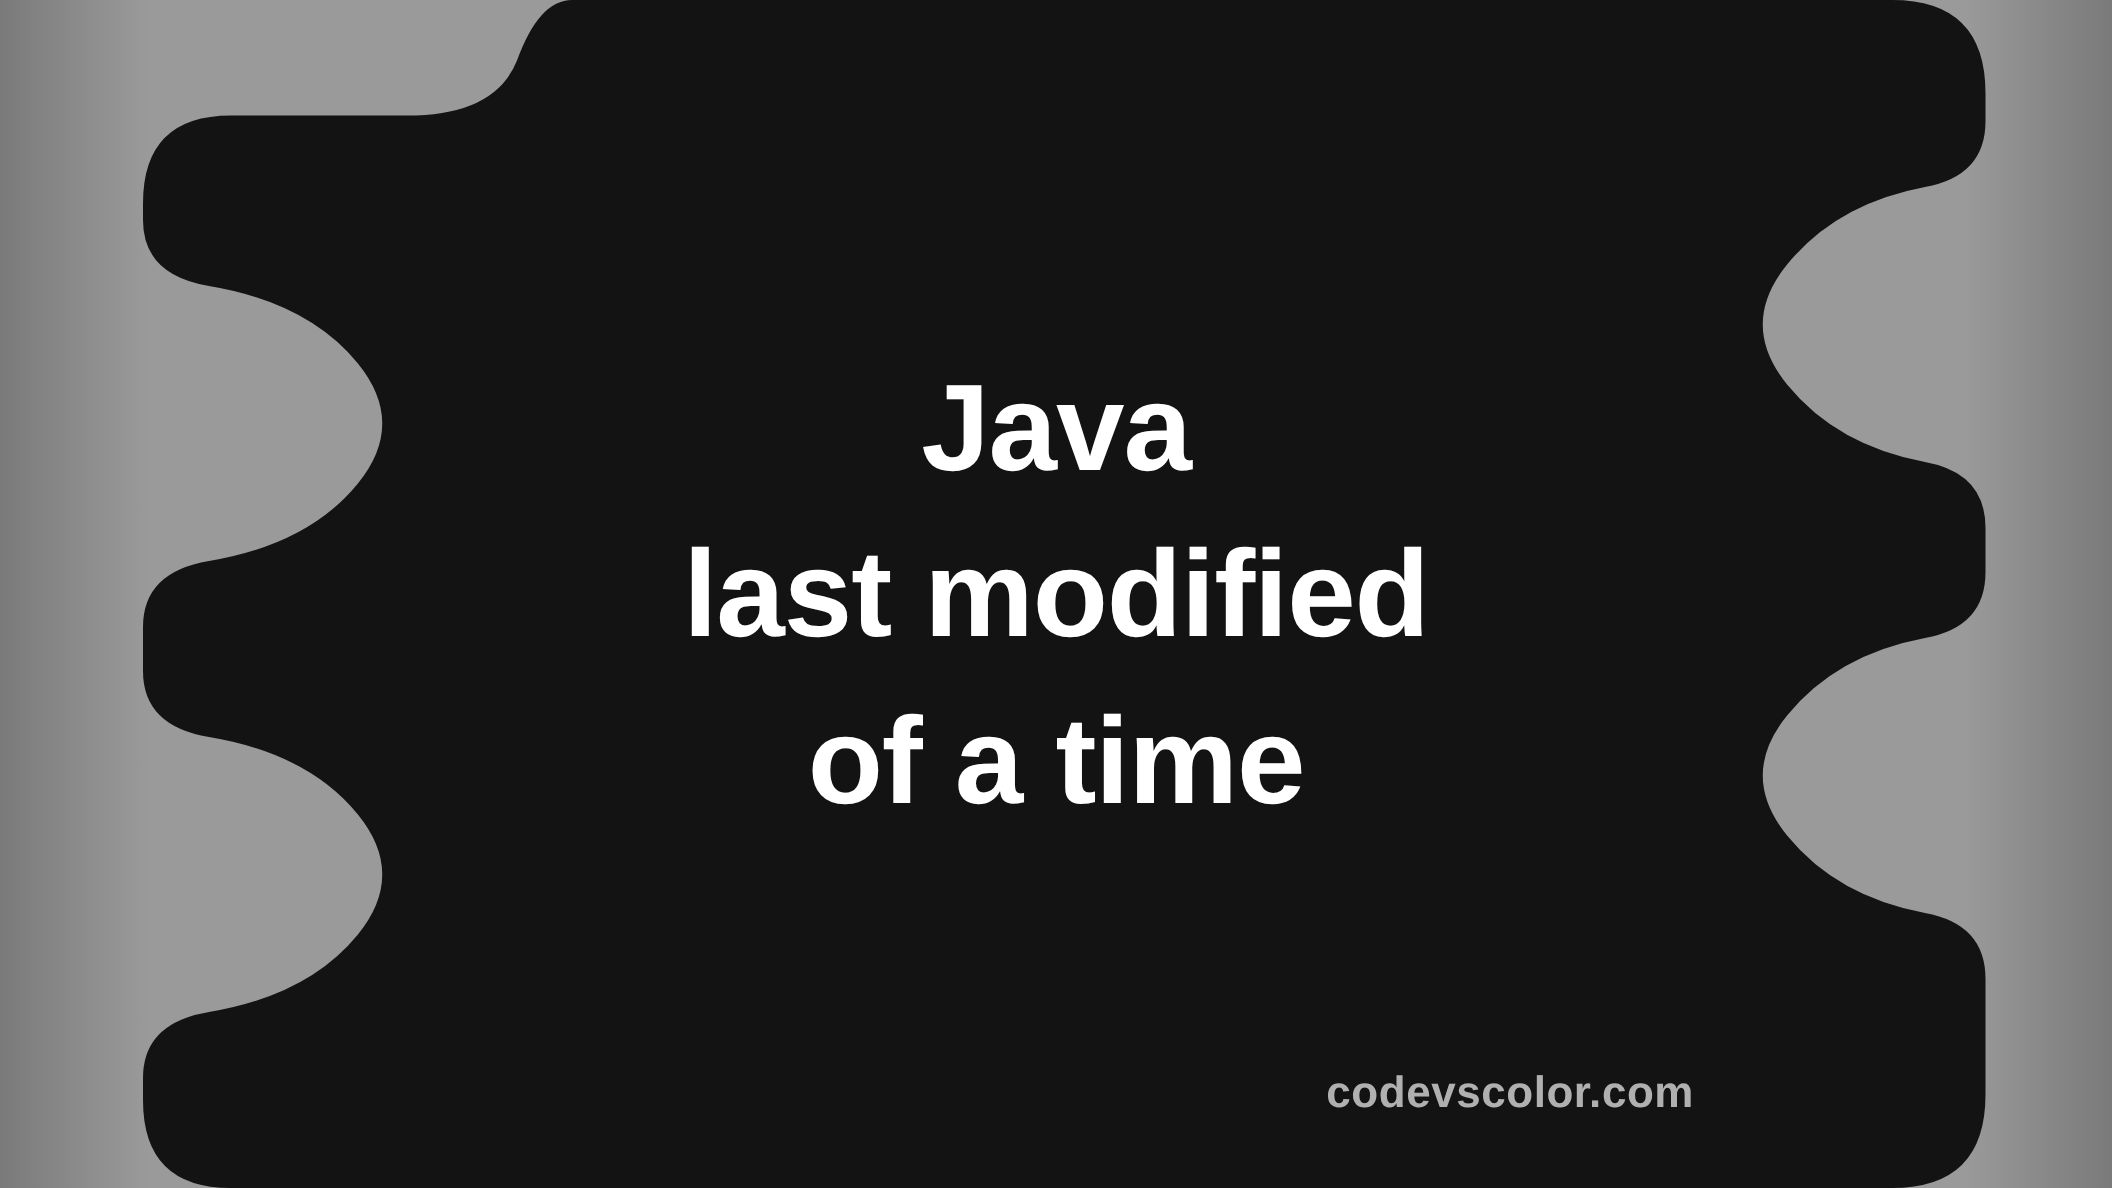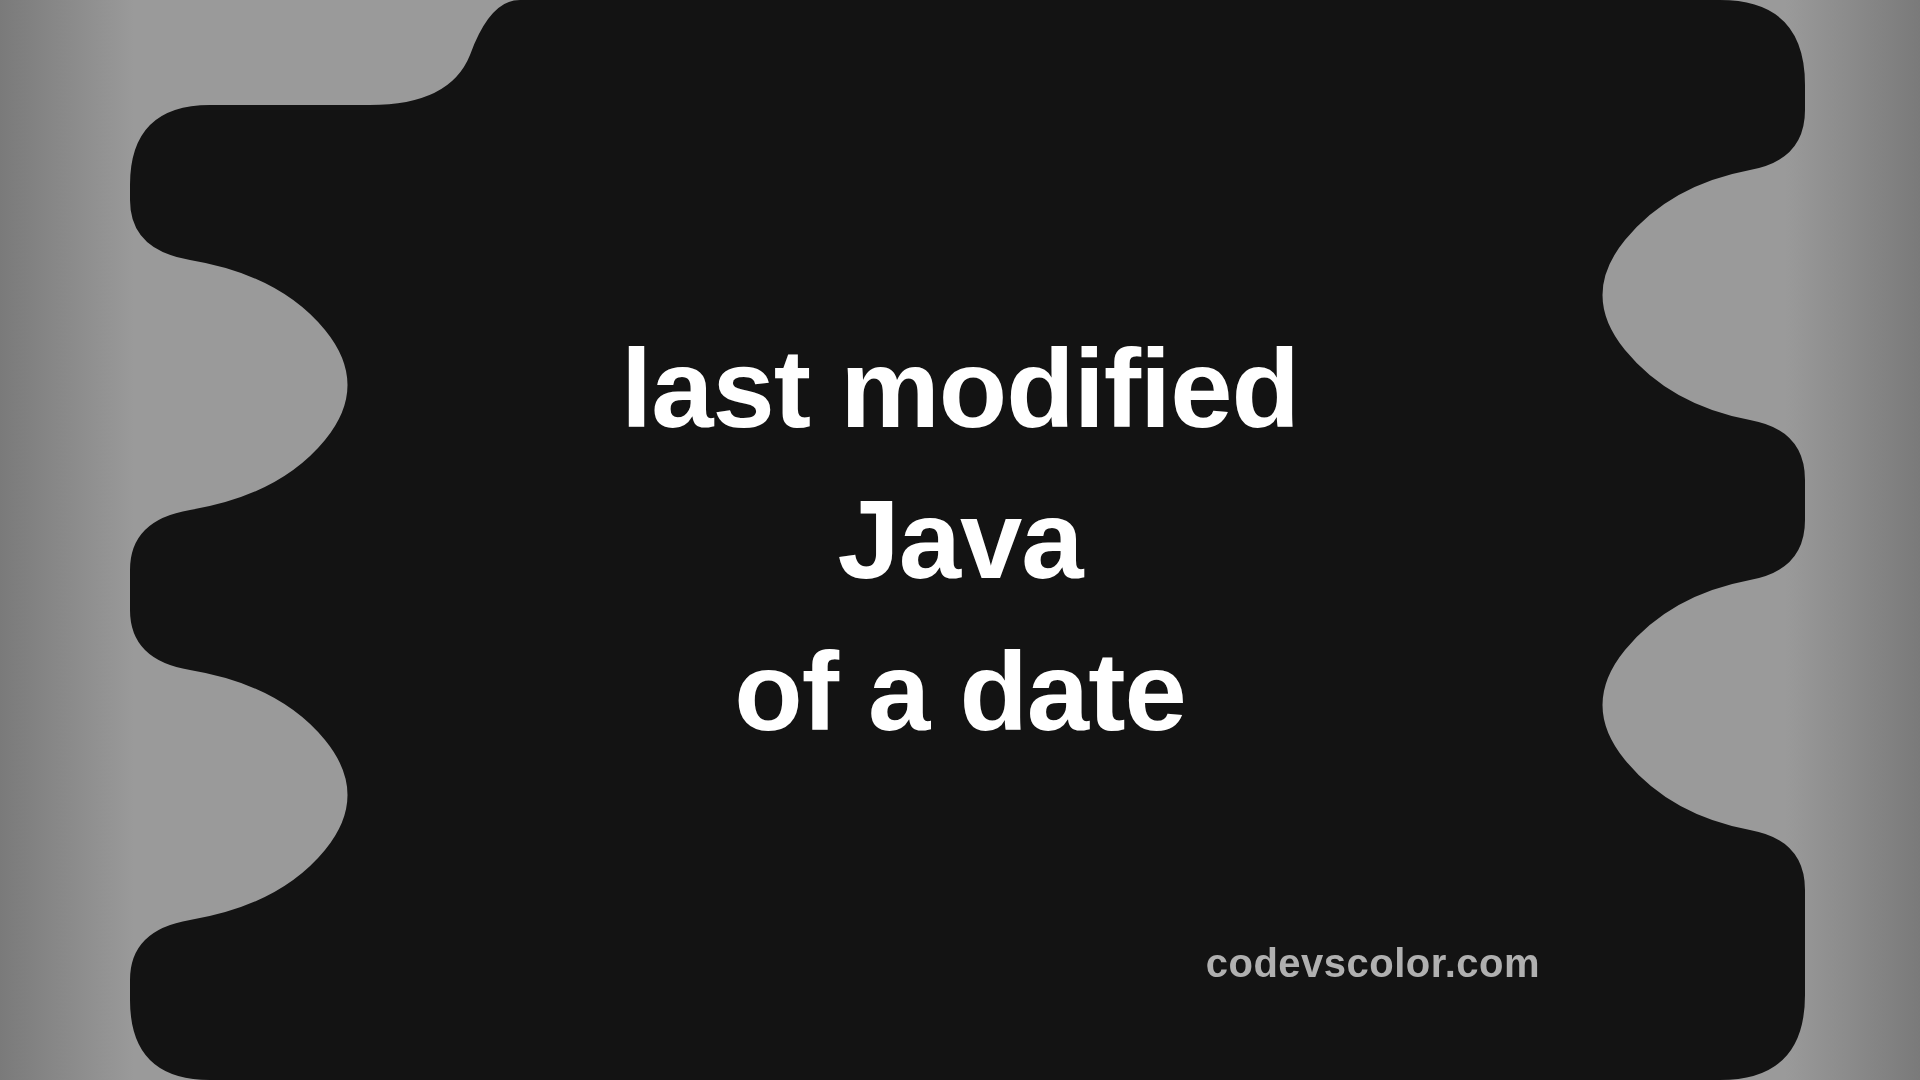--- a/index.html
+++ b/index.html
@@ -40,21 +40,21 @@
       font-weight: 700;
       text-align: center;
       line-height: 1.35;
       letter-spacing: -1px;
     }
     .title-line {
       display: block;
     }
     .watermark {
       position: absolute;
-      bottom: 94px;
+      bottom: 64px;
       right: 380px;
       color: #b0b0b0;
       font-size: 40px;
       font-weight: 600;
       z-index: 10;
       letter-spacing: 0.5px;
       margin-top: 32px;
     }
   </style>
 </head>
@@ -99,19 +99,19 @@
       L 370 105
       Q 450 105 470 55
       Q 490 0 520 0
       Z
     "></path>
   </svg>
 </div>
 
 <div class="content-wrapper">
   <div class="title-text">
+    <span class="title-line">Java</span>
     <span class="title-line">last modified</span>
-    <span class="title-line">Java</span>
-    <span class="title-line">of a date</span>
+    <span class="title-line">of a time</span>
   </div>
 </div>
 
 <div class="watermark">codevscolor.com</div>
 
 </body></html>

